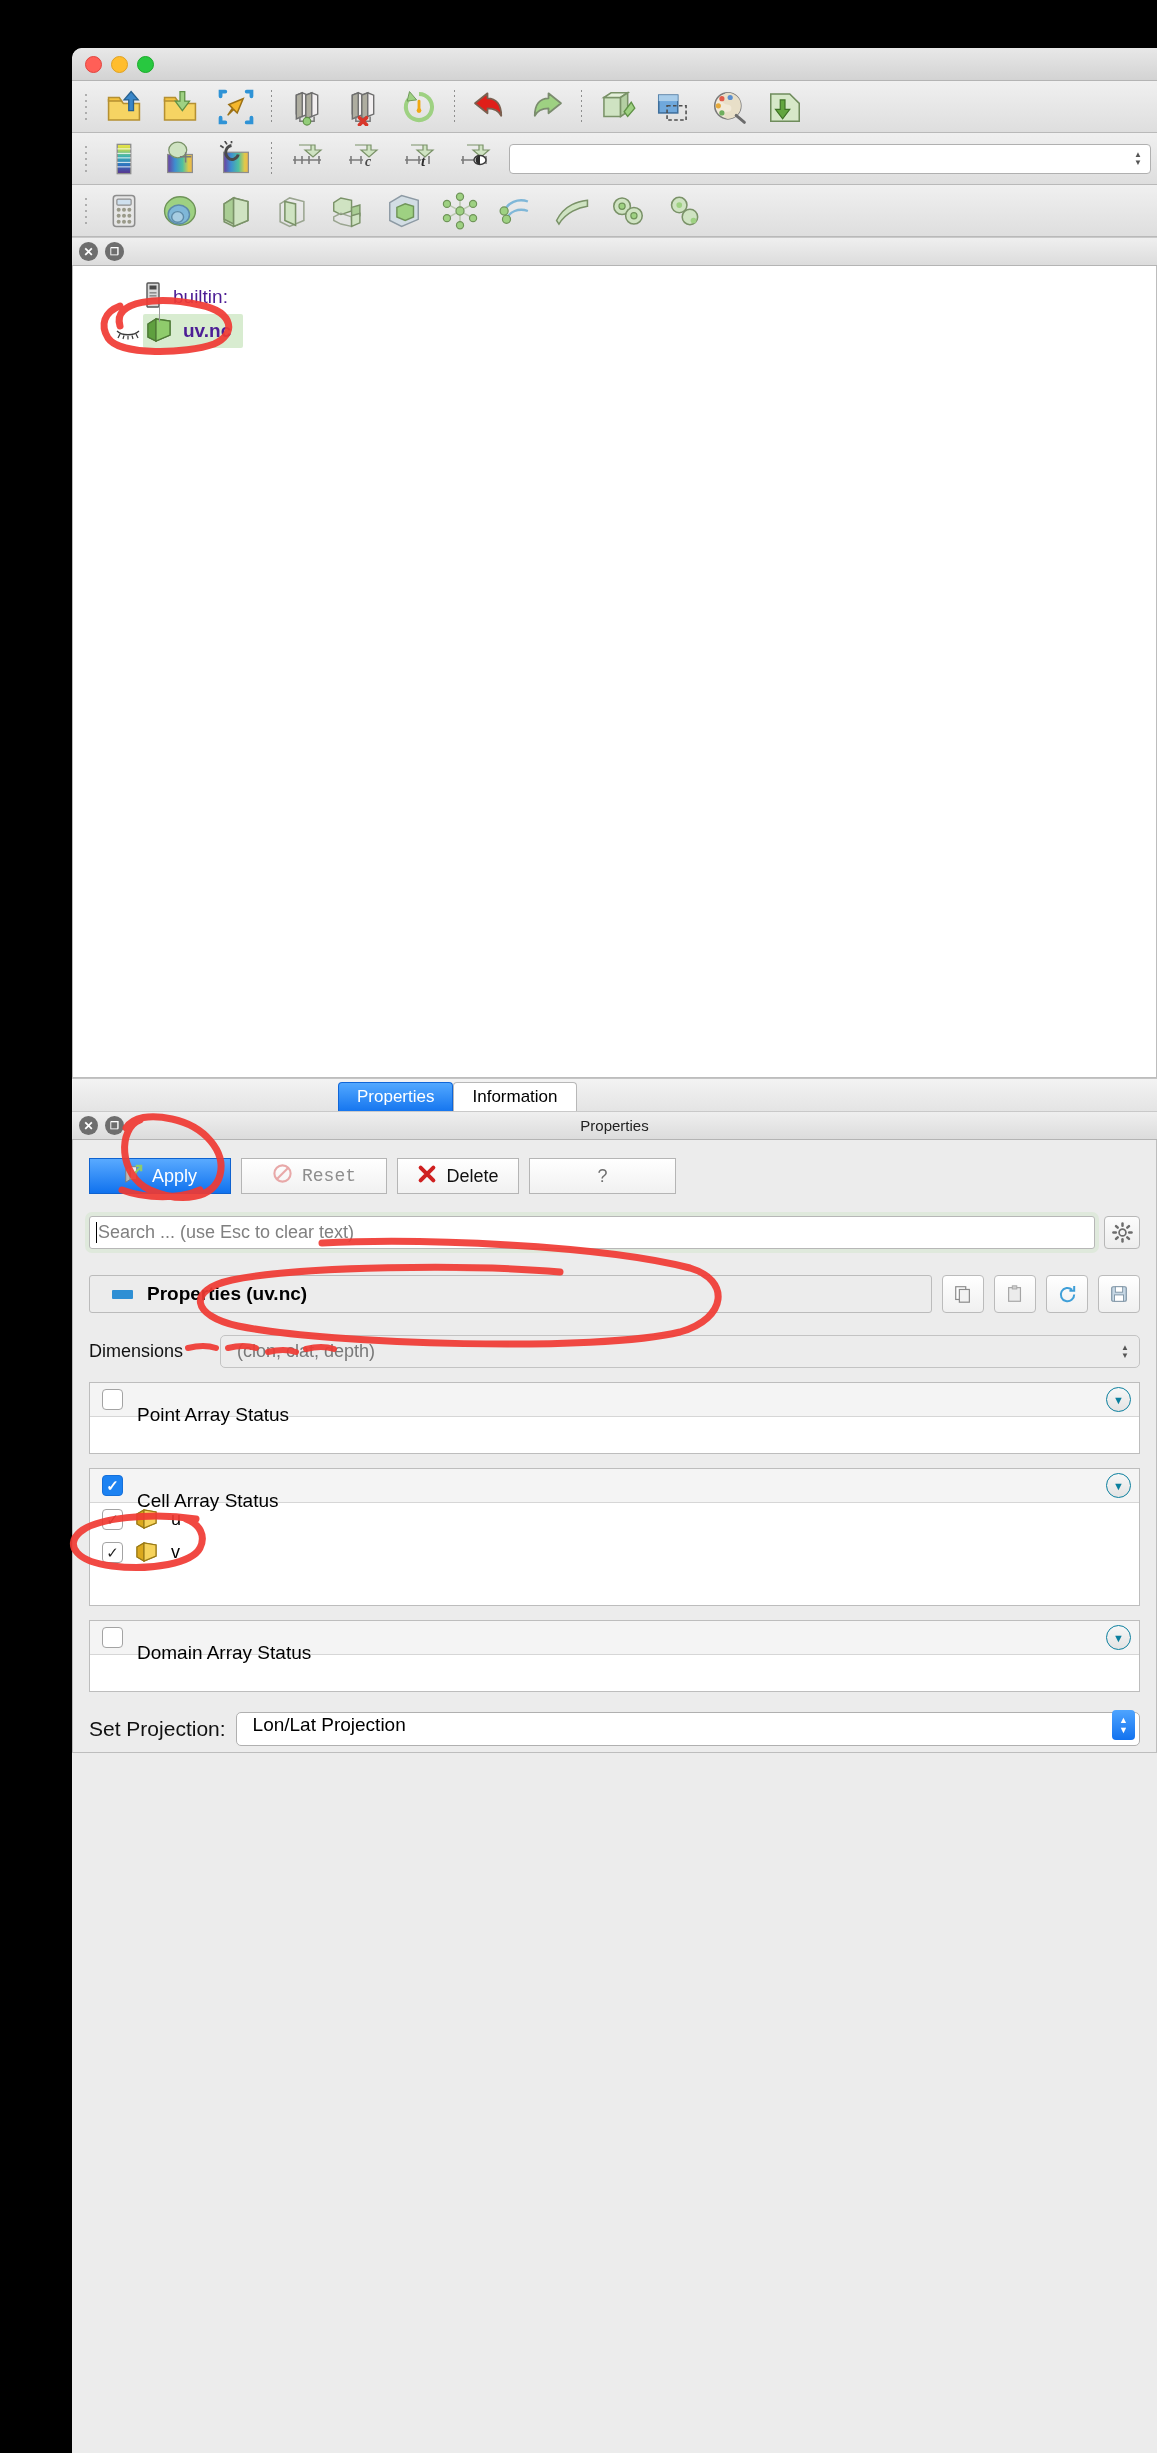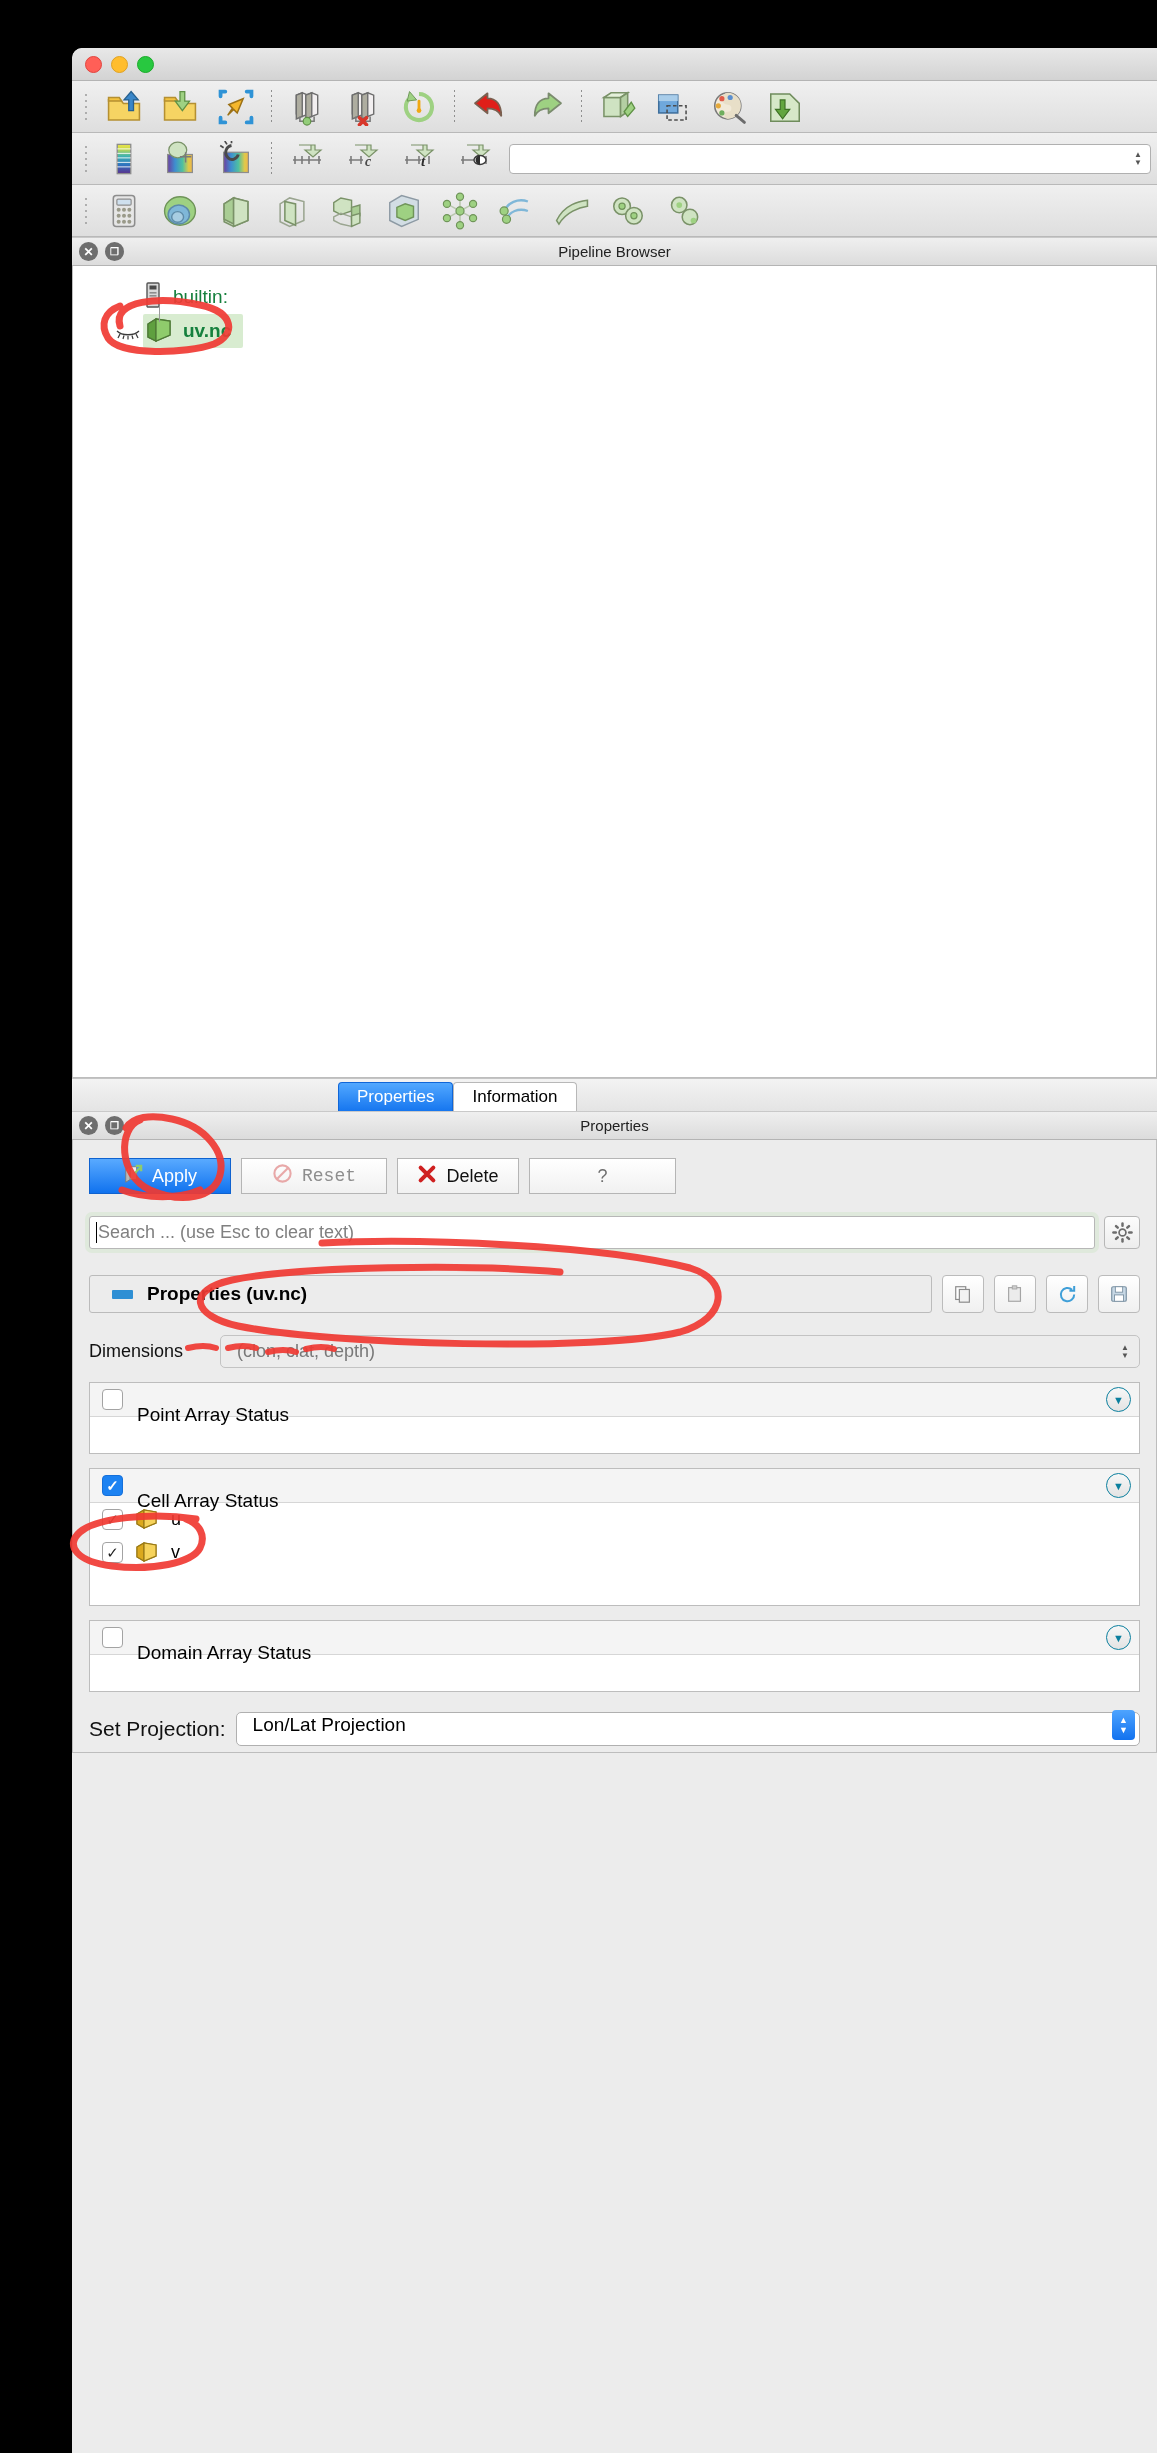--- a/index.html
+++ b/index.html
@@ -85,21 +85,21 @@
     font-size:15px; color:#222; font-weight:500;
   }
   #pipeline-body {
     height:812px; background:#fff;
     border:1px solid #bdbdbd; border-top:none;
     position:relative;
     padding-top:14px;
   }
   .pipe-row { display:flex; align-items:center; height:34px; padding-left:70px; position:relative; }
   .pipe-row.indent { padding-left:70px; }
-  .pipe-label { font-size:19px; color:#15803d; margin-left:10px; }
+  .pipe-label { font-size:19px; color:#4c1d95; margin-left:10px; }
   .pipe-label.sel { font-weight:bold; }
   .pipe-hl { background:#d8ecd0; padding:2px 12px 2px 2px; display:flex; align-items:center; border-radius:2px; }
   .treeline {
     position:absolute; left:86px; top:-8px; width:1px; height:16px; background:#9a9a9a;
   }
   .eye { position:absolute; left:42px; top:12px; }
 
   
   #tabbar {
     height:33px; background:linear-gradient(#f3f3f3,#e4e4e4);
@@ -601,21 +601,20 @@
         <circle cx="21" cy="21" r="6.5" fill="#cfe3c2" stroke="#7a9268" stroke-width="1.3"></circle>
         <circle cx="12" cy="11" r="2.4" fill="#9ed182"></circle>
         <circle cx="24" cy="24" r="2.4" fill="#9ed182"></circle>
       </svg>
     </div>
   </div>
 
   <div class="dock-title">
     <div class="dock-btn">✕</div>
     <div class="dock-btn second">❐</div>
-    <div class="dock-label">Pipeline Browser</div>
   </div>
 
   <div id="pipeline-body">
     <div class="pipe-row">
       <span>
         <svg width="20" height="26" viewBox="0 0 20 26">
           <rect x="4" y="1" width="12" height="24" rx="1" fill="#d9d9d9" stroke="#555" stroke-width="1.4"></rect>
           <rect x="6.5" y="3.5" width="7" height="4" fill="#4a4a4a"></rect>
           <g fill="#8d8d8d">
               <rect x="6.5" y="10" width="7" height="1.6"></rect>

